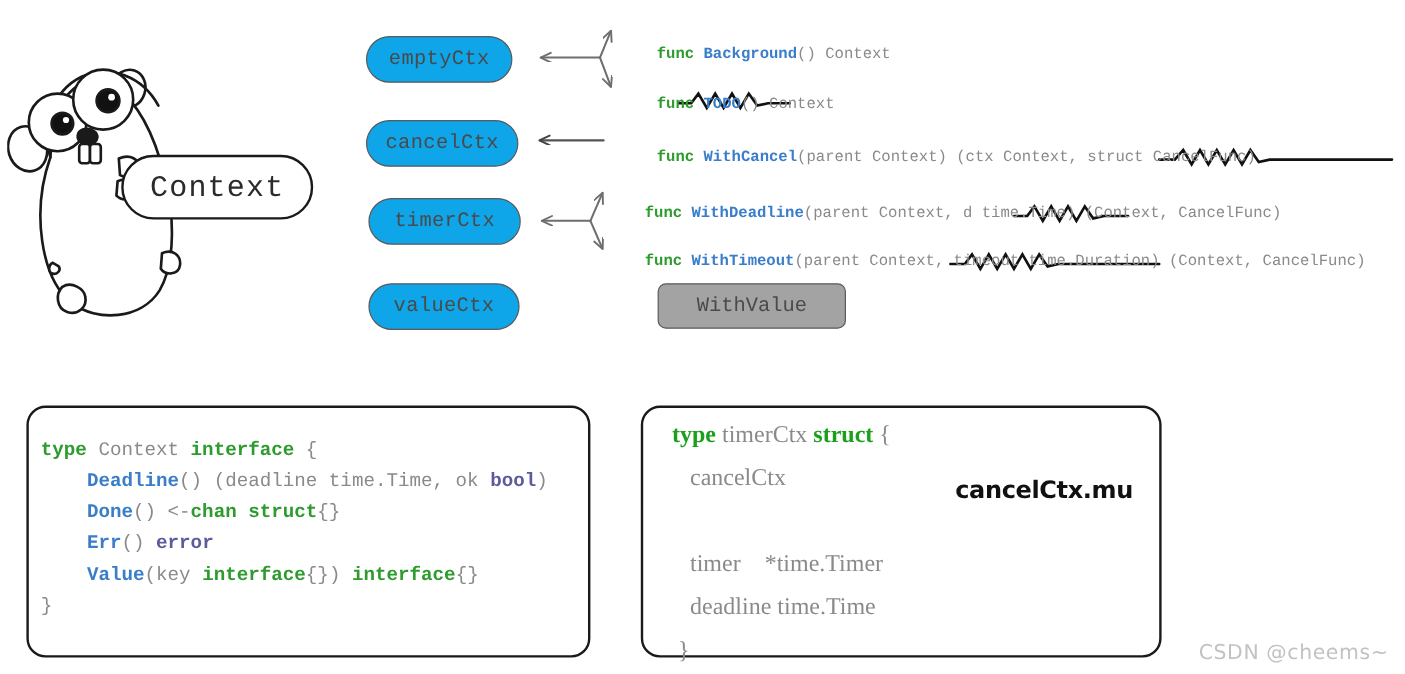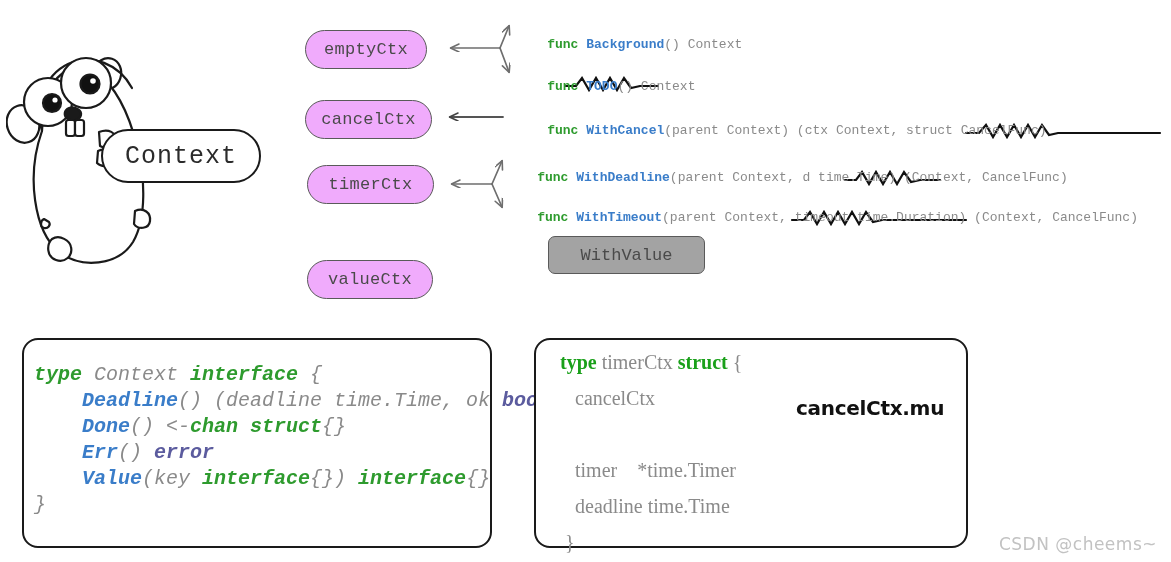--- a/index.html
+++ b/index.html
@@ -50,21 +50,21 @@
   
   .pill {
     position: absolute;
     border: 1.6px solid #5a5a5a;
     border-radius: 22px;
     display: flex;
     align-items: center;
     justify-content: center;
     font-size: 17px;
     color: #4a4a4a;
-    background: #f0abfc;
+    background: #0ea5e9;
     letter-spacing: 0.3px;
     height: 37px;
   }
   .rectbox {
     position: absolute;
     border: 1.6px solid #5a5a5a;
     border-radius: 7px;
     display: flex;
     align-items: center;
     justify-content: center;
@@ -89,24 +89,23 @@
   
   .codebox {
     position: absolute;
     border: 2.4px solid #1a1a1a;
     border-radius: 16px;
     background: #ffffff;
   }
   .code {
     position: absolute;
     white-space: pre;
-    font-size: 20px;
+    font-size: 16px;
     line-height: 26px;
     color: #8a8a8a;
-    font-style: italic;
   }
   .code .g { color: #2e9b2e; font-weight: bold; }
   .code .b { color: #3a7dc9; font-weight: bold; }
   .code .p { color: #5b5b9e; font-weight: bold; }
   .code .n { color: #8a8a8a; font-weight: normal; }
 
   .code-r {
     position: absolute;
     white-space: pre;
     font-size: 20px;
@@ -198,21 +197,21 @@
 
   <div class="pill" style="left:305px; top:30px; width:120px;">
     <span>emptyCtx</span>
   </div>
   <div class="pill" style="left:305px; top:100px; width:125px;">
     <span>cancelCtx</span>
   </div>
   <div class="pill" style="left:307px; top:165px; width:125px;">
     <span>timerCtx</span>
   </div>
-  <div class="pill" style="left:307px; top:236px; width:124px;margin-top:24px;">
+  <div class="pill" style="left:307px; top:236px; width:124px;">
     <span>valueCtx</span>
   </div>
 
   <div class="rectbox" style="left:548px; top:236px; width:155px;">
     <span>WithValue</span>
   </div>
 
   <svg class="overlay" viewBox="0 0 1171 562">
     <defs>
       <marker id="ah" markerWidth="11" markerHeight="11" refX="9" refY="4" orient="auto" markerUnits="userSpaceOnUse">

